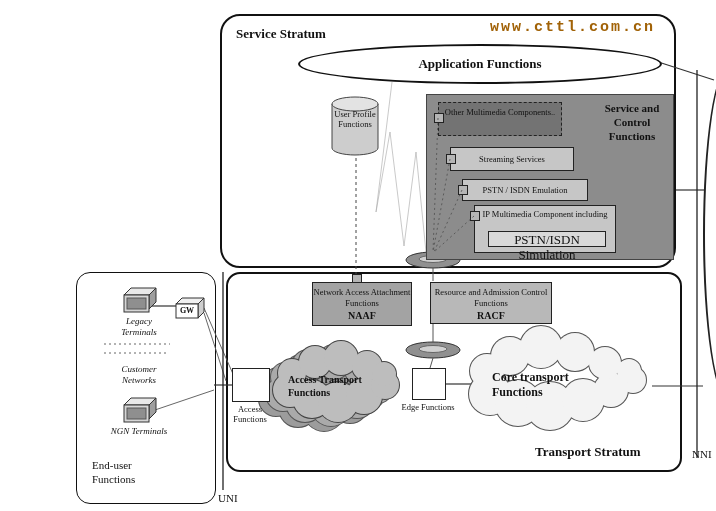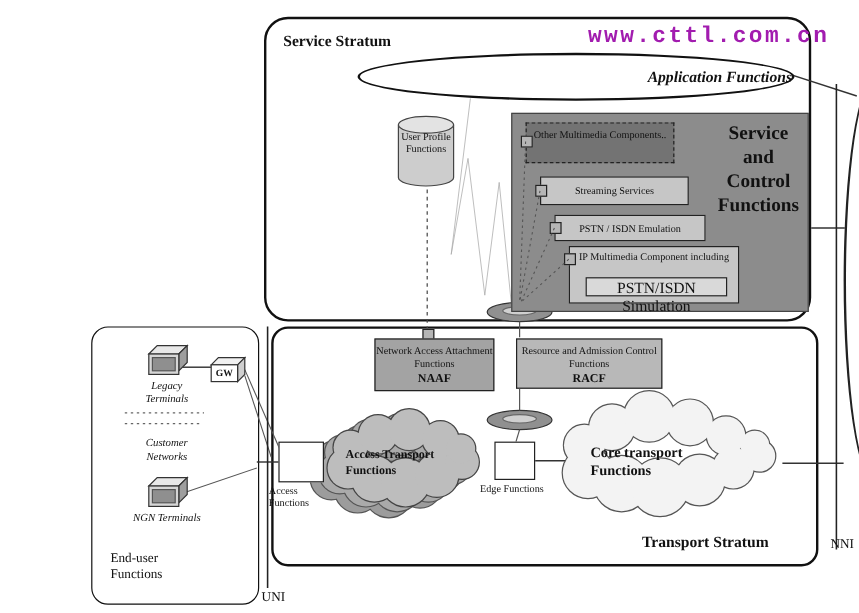--- a/index.html
+++ b/index.html
@@ -3,33 +3,33 @@
 <meta charset="utf-8">
 <style>
   html,body{margin:0;padding:0;background:#fff;}
   #canvas{position:relative;width:716px;height:511px;background:#fff;overflow:hidden;
           font-family:"Liberation Serif",serif;color:#111;margin-left:40px;}
   .abs{position:absolute;}
   .z0{z-index:0;} .z1{z-index:1;} .z2{z-index:2;} .z3{z-index:3;}
   .stratum{background:#fff;border:2px solid #111;}
   .rounded-lg{border-radius:20px;} .rounded-md{border-radius:14px;}
   .title{font-weight:bold;font-size:13px;}
-  .watermark{font-family:"Liberation Mono",monospace;font-weight:bold;font-size:19px;
-             color:#a21caf;letter-spacing:2px;}
-  .ellipse{border:2px solid #111;border-radius:50%;background:#fff;text-align:right;font-style:italic;}
+  .watermark{font-family:"Liberation Mono",monospace;font-weight:bold;font-size:15px;
+             color:#a16207;letter-spacing:2px;}
+  .ellipse{border:2px solid #111;border-radius:50%;background:#fff;text-align:center;}
   .app-ellipse{font-weight:bold;font-size:13px;line-height:36px;}
   .darkbox{background:#8c8c8c;border:1px solid #444;}
-  .sc-title{font-weight:bold;font-size:16px;text-align:center;line-height:1.25;}
+  .sc-title{font-weight:bold;font-size:11px;text-align:center;line-height:1.25;}
   .svcbox{background:#c6c6c6;border:1px solid #222;text-align:center;font-size:8.5px;line-height:1.2;}
   .dashedbox{border:1.5px dashed #222;background:#737373;}
   .sq{width:8px;height:8px;background:#b5b5b5;border:1px solid #222;}
   .ctrlbox{border:1px solid #222;text-align:center;font-size:8.5px;line-height:1.25;padding-top:4px;box-sizing:border-box;}
   .abbr{font-weight:bold;font-size:10px;margin-top:2px;}
   .whitebox{background:#fff;border:1.5px solid #222;}
-  .smlabel{font-size:8.5px;line-height:1.2;}
+  .smlabel{font-size:8.5px;text-align:center;line-height:1.2;}
   .cloudlabel{font-weight:bold;line-height:1.25;}
   .itlabel{font-style:italic;font-size:9px;text-align:center;line-height:1.2;}
   .iface{font-size:11px;}
   .usertext{font-size:8.5px;text-align:center;line-height:1.15;}
   .othernet{border:2px solid #222;border-radius:50%;background:#fff;}
   .othernet span{position:absolute;left:50%;top:50%;transform:translate(-50%,-50%) rotate(90deg);
                  font-weight:bold;font-size:12px;letter-spacing:2px;white-space:nowrap;}
   svg{display:block;}
 </style>
 </head>

